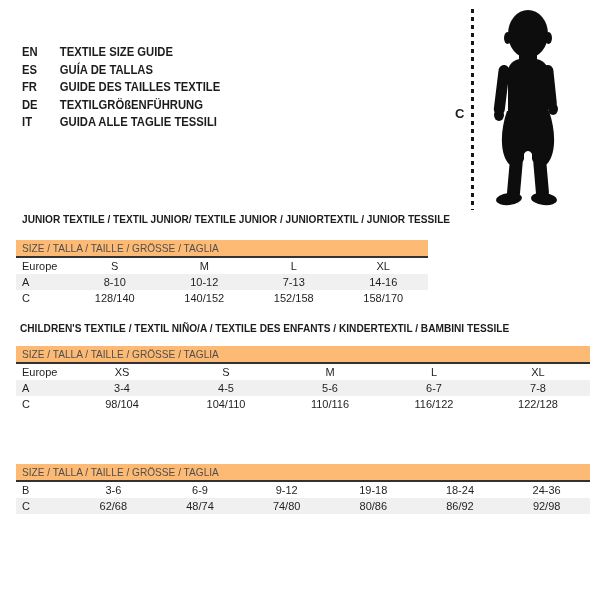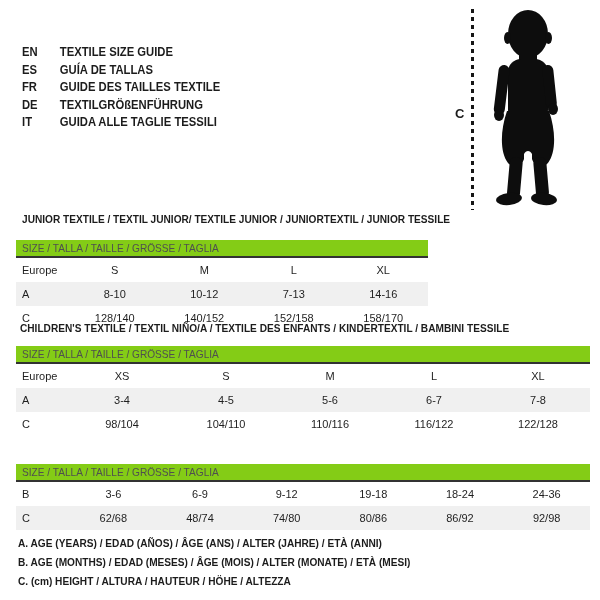--- a/index.html
+++ b/index.html
@@ -15,27 +15,27 @@
   
   .figure-label { position:absolute; left:455px; top:106px; font-weight:bold; font-size:13px; }
   .measure-line { position:absolute; left:471px; top:9px; width:3px; height:201px;
                   background:repeating-linear-gradient(to bottom,#161616 0 4px, transparent 4px 8px); }
   .baby-svg { position:absolute; left:483px; top:7px; width:86px; height:200px; }
   
   .sec-title { position:absolute; font-weight:bold; font-size:11.5px; line-height:14.5px;
                white-space:nowrap; transform:scaleX(0.88); transform-origin:0 0; }
   
   .tbl { position:absolute; }
-  .tbl-header { background:#84cc16; border-bottom:2px solid #323232; color:#4f4f4f;
+  .tbl-header { background:#fdba74; border-bottom:2px solid #323232; color:#4f4f4f;
                 font-size:11px; line-height:15px; height:15px; padding:1px 0 0 6px;
                 white-space:nowrap; }
   .tbl-header span { display:inline-block; transform:scaleX(0.92); transform-origin:0 50%; }
   table.size-table { border-collapse:collapse; width:100%; table-layout:fixed;
                      font-size:11px; color:#1f1f1f; }
-  table.size-table td { height:24px; padding:0; text-align:center; line-height:16px;
+  table.size-table td { height:16px; padding:0; text-align:center; line-height:16px;
                         overflow:hidden; white-space:nowrap; }
   table.size-table td.rowlabel { text-align:left; padding-left:6px; }
   tr.shaded { background:#f0f0f0; }
   
   .notes { position:absolute; left:18px; top:534px; }
   .note-line { font-weight:bold; font-size:11.5px; line-height:19px; white-space:nowrap;
                transform:scaleX(0.88); transform-origin:0 50%; }
 </style>
 </head>
 <body>
@@ -198,19 +198,14 @@
             <td>48/74</td>
             <td>74/80</td>
             <td>80/86</td>
             <td>86/92</td>
             <td>92/98</td>
           </tr>
         </tbody>
       </table>
   </div>
 
-  <div class="notes">
-    <div class="note-line">A. AGE (YEARS) / EDAD (AÑOS) / ÂGE (ANS) / ALTER (JAHRE) / ETÀ (ANNI)</div>
-    <div class="note-line">B. AGE (MONTHS) / EDAD (MESES) / ÂGE (MOIS) / ALTER (MONATE) / ETÀ (MESI)</div>
-    <div class="note-line">C. (cm) HEIGHT / ALTURA / HAUTEUR / HÖHE / ALTEZZA</div>
-  </div>
 
 </div>
 
 </body></html>

